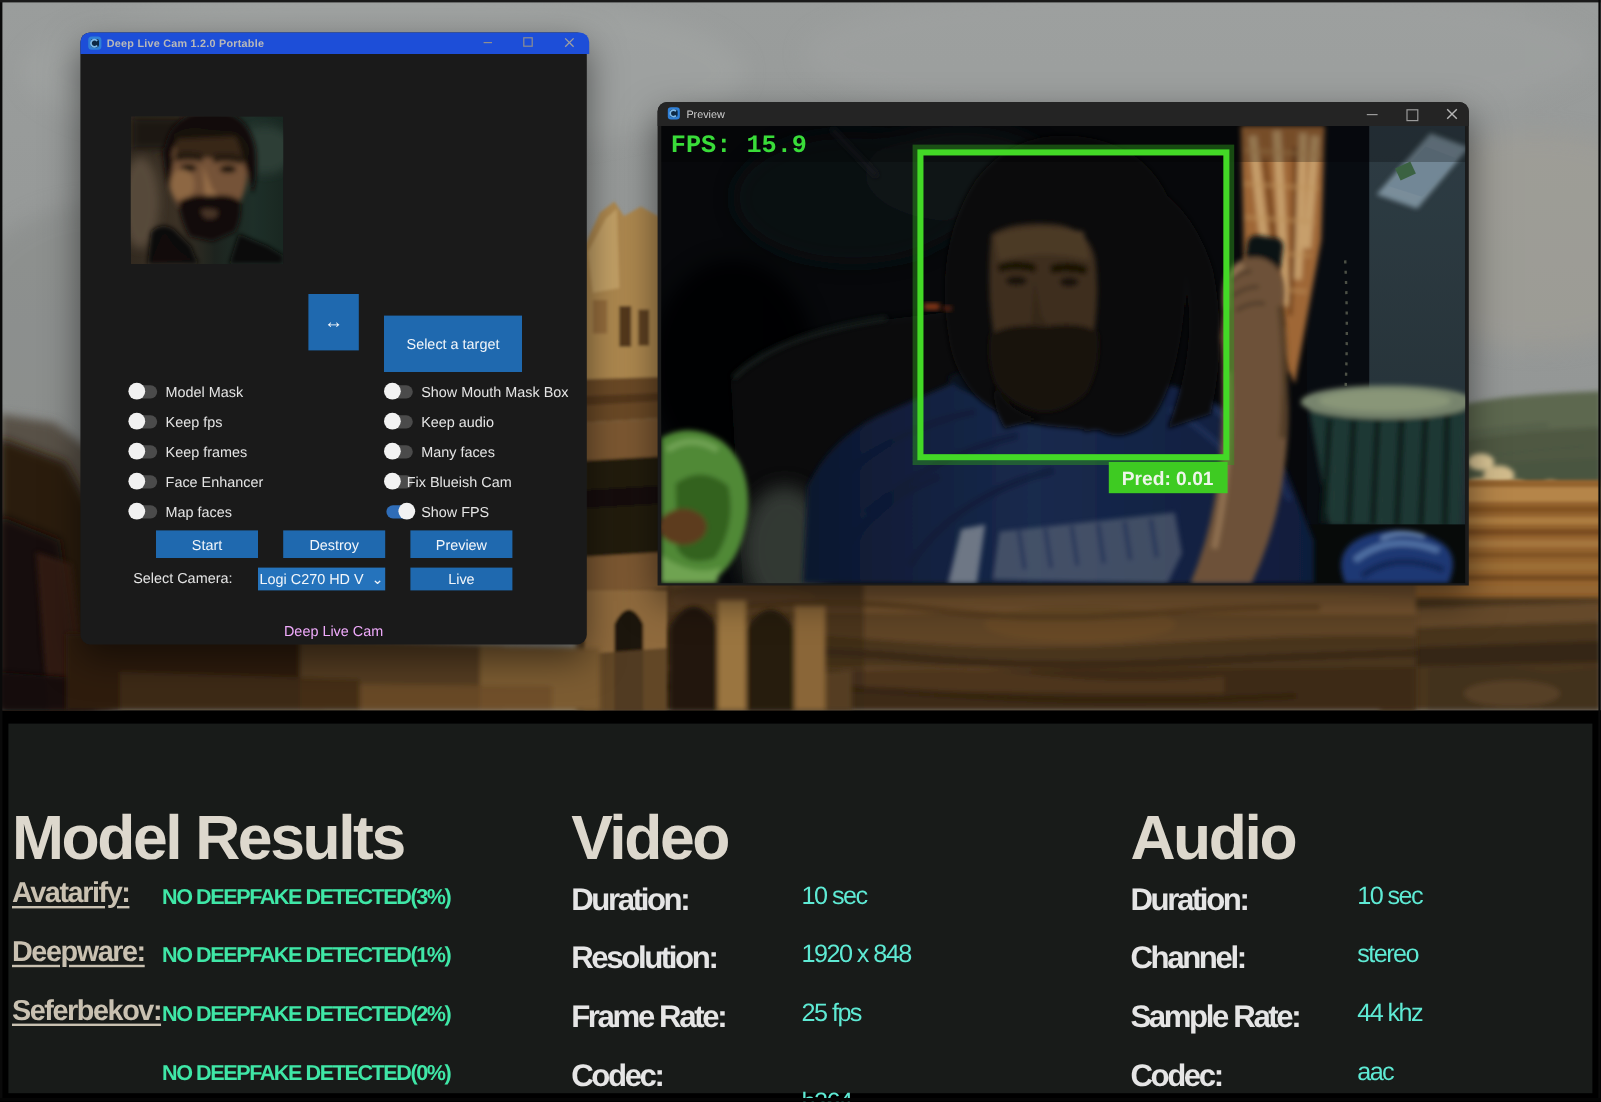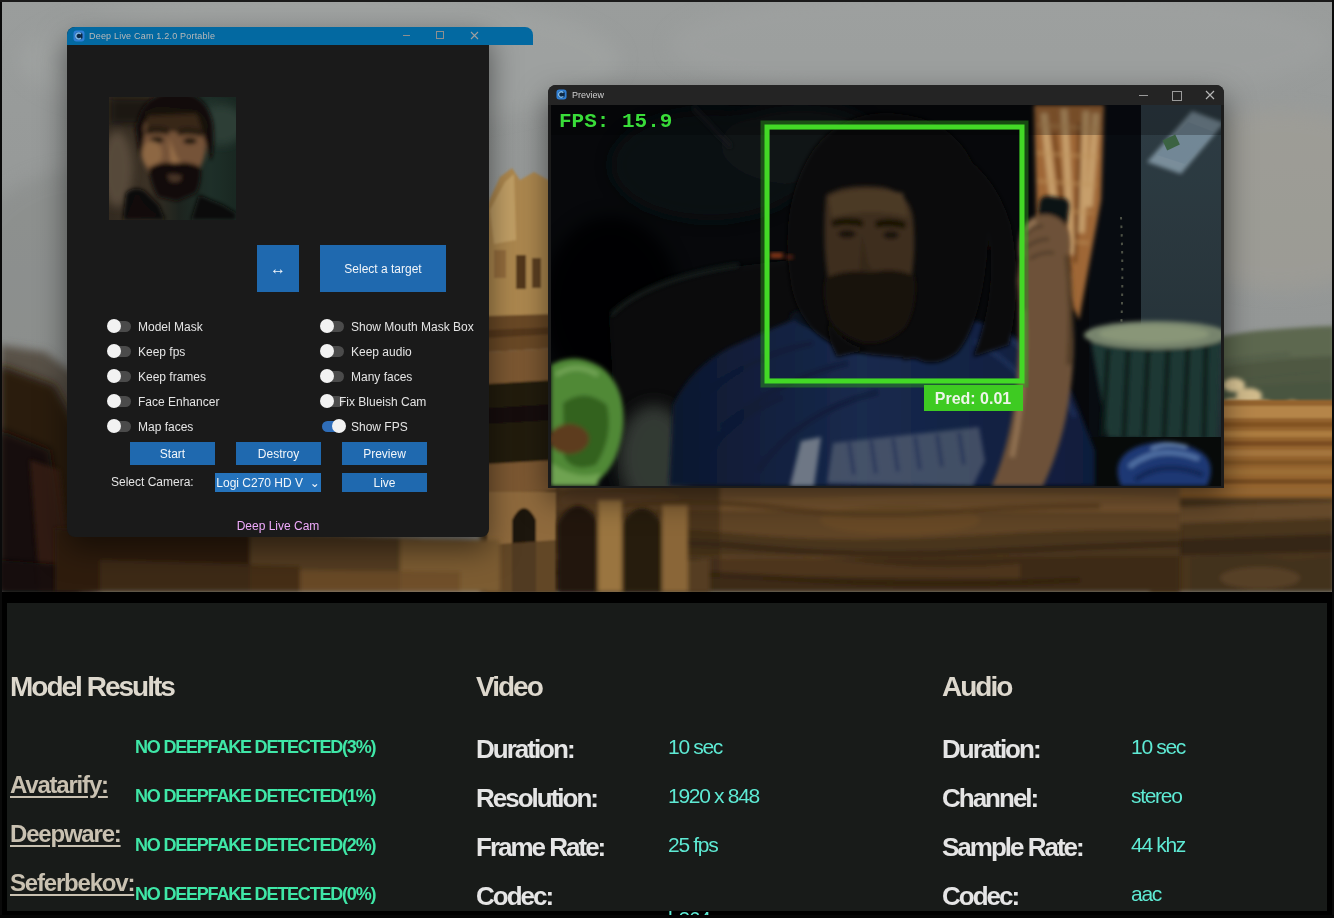--- a/index.html
+++ b/index.html
@@ -1,25 +1,25 @@
 <!DOCTYPE html>
 <html><head>
 <meta charset="utf-8">
 <style>
 html,body{margin:0;padding:0;background:#000;}
 #stage{position:relative;width:1334px;height:918px;overflow:hidden;background:#000;font-family:"Liberation Sans",sans-serif;}
 .abs{position:absolute;}
 #panel{position:absolute;left:7px;top:603px;width:1320px;height:308px;background:#181b19;}
-.hdr{position:absolute;font-weight:bold;font-size:28px;color:#ddd8cd;line-height:1;letter-spacing:-2px;}
-.mname{position:absolute;font-weight:bold;font-size:24px;color:#c9c1b1;line-height:1;letter-spacing:-1.2px;text-decoration:underline;text-underline-offset:3px;margin-top:40px;}
+.hdr{position:absolute;font-weight:bold;font-size:52px;color:#ddd8cd;line-height:1;letter-spacing:-2px;}
+.mname{position:absolute;font-weight:bold;font-size:24px;color:#c9c1b1;line-height:1;letter-spacing:-1.2px;text-decoration:underline;text-underline-offset:3px;}
 .grn{position:absolute;font-weight:bold;font-size:18px;color:#3fe7a7;line-height:1;letter-spacing:-1.2px;}
 .lbl{position:absolute;font-weight:bold;font-size:26px;color:#e5e5e5;line-height:1;letter-spacing:-2px;}
 .val{position:absolute;font-size:21px;color:#5eead4;line-height:1;letter-spacing:-1.3px;}
 #dlc{position:absolute;left:67px;top:27px;width:422px;height:510px;background:#1a1a1a;border-radius:8px;box-shadow:0 12px 30px rgba(0,0,0,0.5);}
-#dlcbar{position:absolute;left:0;top:0;width:466px;height:18px;background:#0369a1;border-radius:8px 8px 0 0;}
+#dlcbar{position:absolute;left:0;top:0;width:424px;height:18px;background:#1d4ed8;border-radius:8px 8px 0 0;font-weight:bold;}
 #dlctitle{position:absolute;left:22px;top:4px;font-size:9px;color:#b9b9b9;letter-spacing:0.2px;}
 .wbtn{position:absolute;}
 #faceimg{position:absolute;left:42px;top:70px;}
 .bbtn{position:absolute;background:#1f69af;color:#f2f6fa;display:flex;align-items:center;justify-content:center;font-size:12px;}
 .bbtn.sm{font-size:12px;}
 .tgl{position:absolute;width:22px;height:11px;border-radius:6px;background:#4b4b4b;}
 .tgl i{position:absolute;left:-2px;top:-2px;width:14px;height:14px;border-radius:50%;background:#f2f2f2;}
 .tgl.on{background:#2f6db8;}
 .tgl.on i{left:auto;right:-2px;}
 .tlab{position:absolute;font-size:12px;color:#e4e4e4;line-height:1.1;}
@@ -238,21 +238,21 @@
 <path d="M60,54 L68,74 L74,80 L62,82 Z" fill="#b28457" opacity="0.9"></path>
 <ellipse cx="43" cy="70" rx="10" ry="13" fill="#a87c52" opacity="0.9"></ellipse>
 <path d="M40,84 Q50,77 65,79 Q83,77 91,83 Q93,97 87,109 L68,117 L49,113 Q41,99 40,84 Z" fill="#18110b"></path>
 <path d="M58,91 Q66,89 73,92 L71,97 Q65,99 61,97 Z" fill="#553c2e"></path>
 </g>
 <path d="M28,94 Q38,117 58,120 L16,123 Z" fill="#130f08"></path>
 </g>
 <rect width="127" height="123" fill="#000" opacity="0.15"></rect>
 </svg>
 <div class="bbtn" style="left:190px;top:218px;width:42px;height:47px;font-size:16px;">↔</div>
-<div class="bbtn" style="left:253px;top:218px;width:126px;height:47px;">Select a target</div>
+<div class="bbtn" style="left:253px;top:236px;width:115px;height:47px;">Select a target</div>
 <div class="tgl" style="left:42px;top:294px;">
         <i></i>
       </div>
       <div class="tlab" style="left:71px;top:294px;">Model Mask</div>
 <div class="tgl" style="left:42px;top:319px;">
         <i></i>
       </div>
       <div class="tlab" style="left:71px;top:319px;">Keep fps</div>
 <div class="tgl" style="left:42px;top:344px;">
         <i></i>

